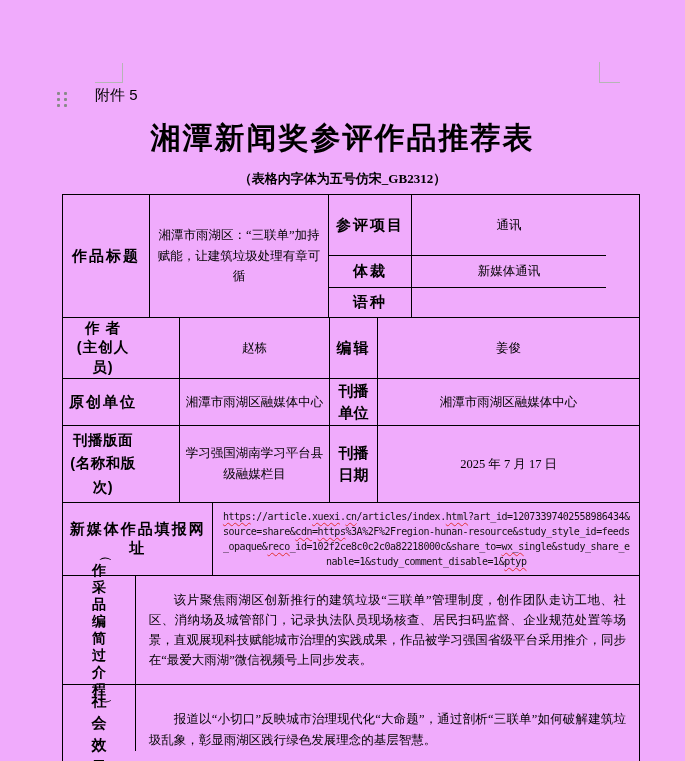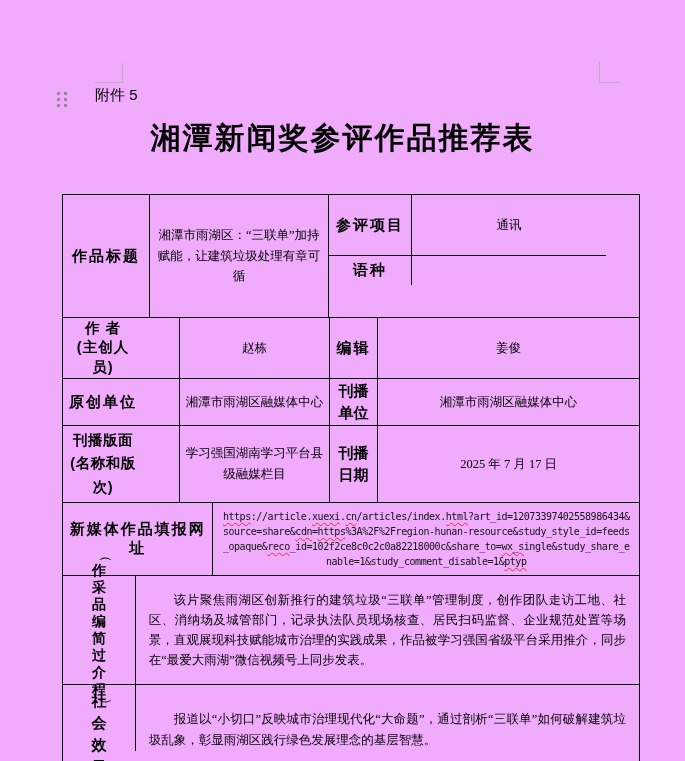--- a/index.html
+++ b/index.html
@@ -99,31 +99,36 @@
     <i></i>
       <i></i>
       <i></i>
       <i></i>
       <i></i>
       <i></i>
   </div>
 
   <div class="attachment">附件 5</div>
   <div class="doc-title">湘潭新闻奖参评作品推荐表</div>
+  <div class="doc-subtitle">（表格内字体为五号仿宋_GB2312）</div>
 
   <div class="doc-table">
 
     <div class="tr r1">
       <div class="td c-a lbl">作品标题</div>
       <div class="td c-b val">湘潭市雨湖区：“三联单”加持赋能，让建筑垃圾处理有章可循</div>
       <div class="c-right">
         <div class="subrow sub1">
           <div class="sl lbl">参评项目</div>
           <div class="sv">通讯</div>
         </div>
+        <div class="subrow sub2">
+          <div class="sl lbl">体裁</div>
+          <div class="sv">新媒体通讯</div>
+        </div>
         <div class="subrow sub3">
           <div class="sl lbl">语种</div>
           <div class="sv"></div>
         </div>
       </div>
     </div>
 
     <div class="tr g2 r2">
       <div class="td c-a">
         <div class="lbl-multi">作  者</div>

